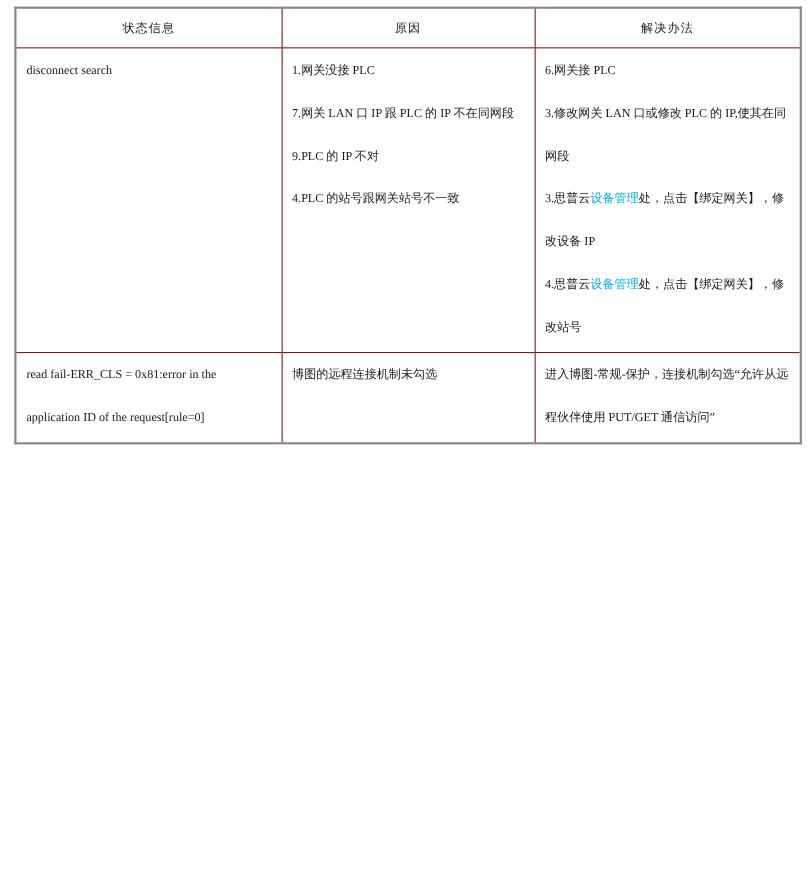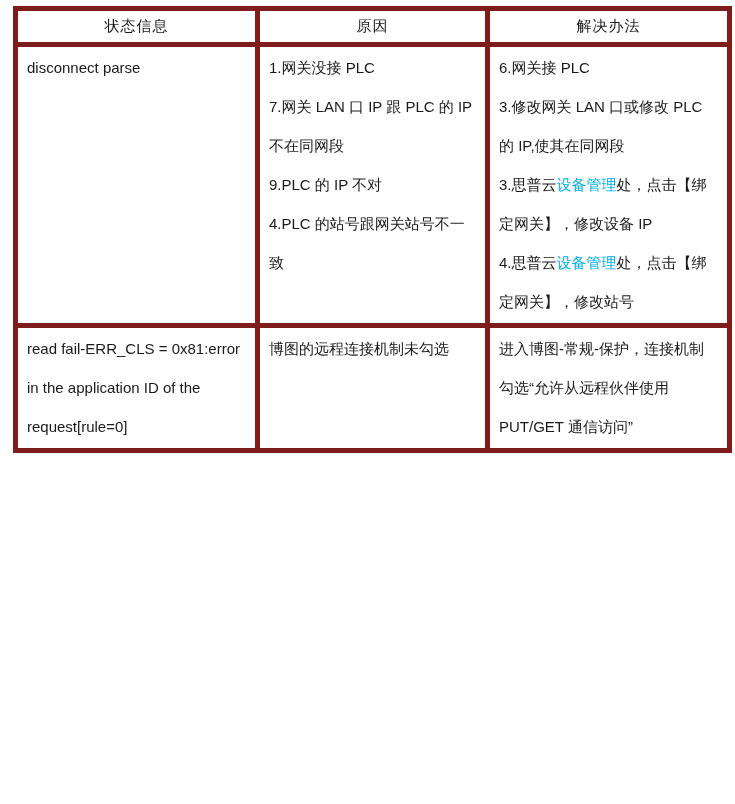--- a/index.html
+++ b/index.html
@@ -22,25 +22,26 @@
     border-collapse: collapse;
     table-layout: fixed;
     width: 714px;
     border: 2px solid #8a8a8a;
     background: #ffffff;
   }
   col.c1 { width: 242px; }
   col.c2 { width: 230px; }
   col.c3 { width: 242px; }
   th, td {
-    border: 5px solid #7f1d1d;
-    font-size: 15px;
+    border: 1px solid #7f1d1d;
+    font-size: 11px;
     font-weight: normal;
     color: #1a1a1a;
     box-sizing: border-box;
+    font-family: Liberation Serif, serif;
   }
   th {
     height: 36px;
     text-align: center;
     vertical-align: middle;
     padding: 0;
     letter-spacing: 1px;
   }
   td {
     vertical-align: top;
@@ -66,21 +67,21 @@
     <thead>
       <tr>
         <th>状态信息</th>
         <th>原因</th>
         <th>解决办法</th>
       </tr>
     </thead>
     <tbody id="table-body">
         <tr>
           <td>
-            <p><span>disconnect parse</span></p>
+            <p><span>disconnect search</span></p>
           </td>
           <td>
             <p><span>1.网关没接 PLC</span></p>
             <p><span>7.网关 LAN 口 IP 跟 PLC 的 IP 不在同网段</span></p>
             <p><span>9.PLC 的 IP 不对</span></p>
             <p><span>4.PLC 的站号跟网关站号不一致</span></p>
           </td>
           <td>
             <p><span>6.网关接 PLC</span></p>
             <p><span>3.修改网关 LAN 口或修改 PLC 的 IP,使其在同网段</span></p>

